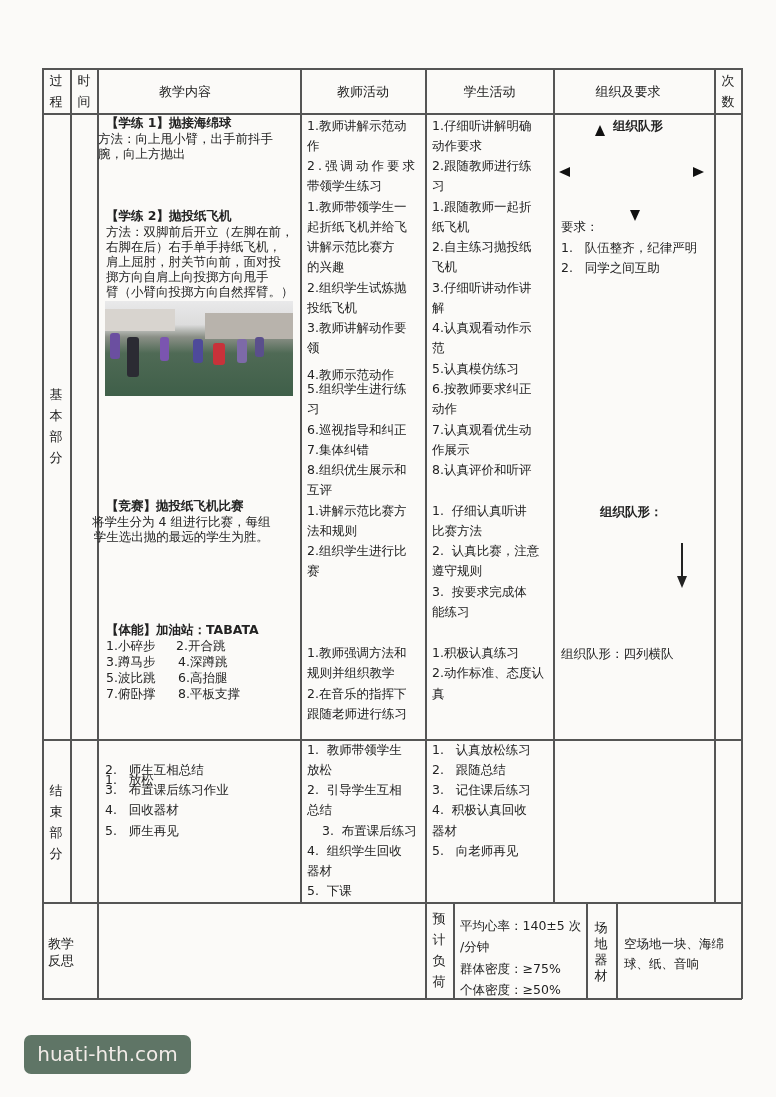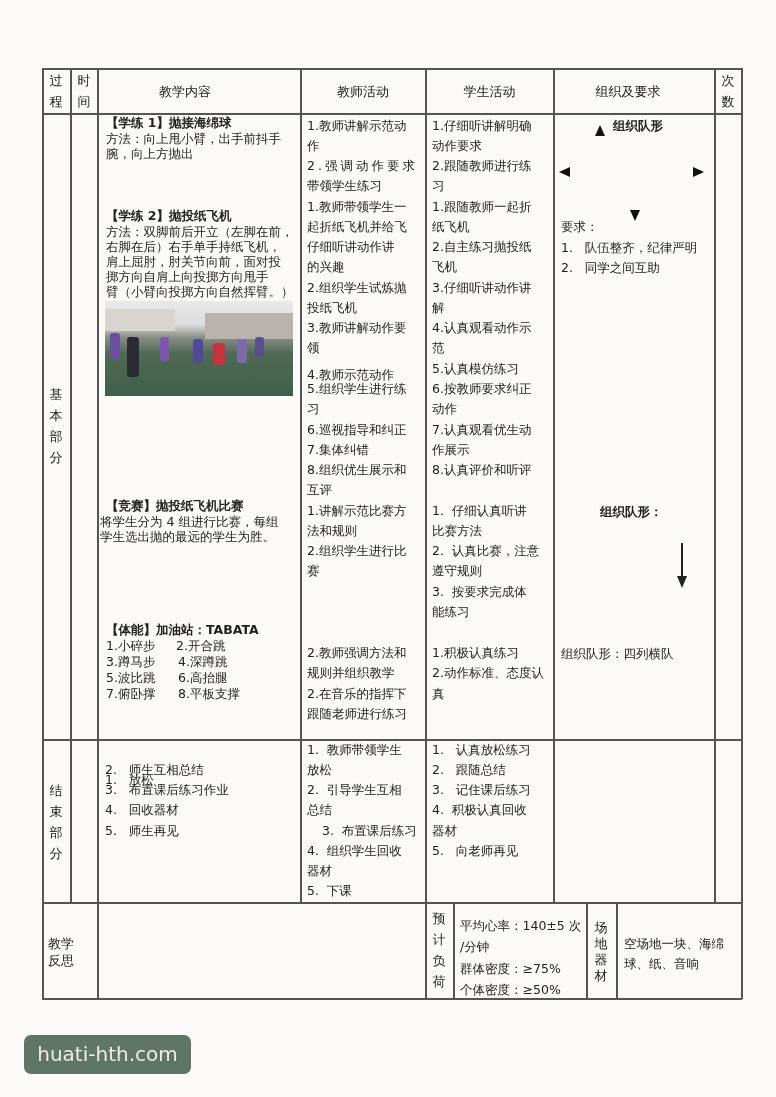--- a/index.html
+++ b/index.html
@@ -64,21 +64,21 @@
 <div class="hdr" style="left:554px; top:83px; width:148px;">组织及要求</div>
 <div class="vert" style="left:718px; top:70px;">次
 数</div>
 
 <div class="vert" style="left:46px; top:384px;">基
 本
 部
 分</div>
 
 <div class="content bold" style="left:106px; top:115px;">【学练 1】抛接海绵球</div>
-<div class="content" style="left:106px; top:131px;">方法：向上甩小臂，出手前抖手
+<div class="content" style="left:98px; top:131px;">方法：向上甩小臂，出手前抖手
 腕，向上方抛出</div>
 <div class="content bold" style="left:106px; top:208px;">【学练 2】抛投纸飞机</div>
 <div class="content" style="left:106px; top:224px;">方法：双脚前后开立（左脚在前，
 右脚在后）右手单手持纸飞机，
 肩上屈肘，肘关节向前，面对投
 掷方向自肩上向投掷方向甩手
 臂（小臂向投掷方向自然挥臂。）</div>
 
 <div class="photo">
   <div class="bld" style="left:0; top:8px; width:70px; height:22px; background:#d8d4cf;"></div>
@@ -86,21 +86,21 @@
   <div class="kid" style="left:5px; top:32px; width:10px; height:26px; background:#6b4fa0;"></div>
   <div class="kid" style="left:22px; top:36px; width:12px; height:40px; background:#2b2b33;"></div>
   <div class="kid" style="left:55px; top:36px; width:9px; height:24px; background:#7b55b0;"></div>
   <div class="kid" style="left:88px; top:38px; width:10px; height:24px; background:#4e4a9a;"></div>
   <div class="kid" style="left:108px; top:42px; width:12px; height:22px; background:#c8323a;"></div>
   <div class="kid" style="left:132px; top:38px; width:10px; height:24px; background:#7d6aa8;"></div>
   <div class="kid" style="left:150px; top:36px; width:9px; height:20px; background:#5a4f8c;"></div>
 </div>
 
 <div class="content bold" style="left:106px; top:498px;">【竞赛】抛投纸飞机比赛</div>
-<div class="content" style="left:100px; top:514px;">将学生分为 4 组进行比赛，每组
+<div class="content" style="left:92px; top:514px;text-align:center;">将学生分为 4 组进行比赛，每组
 学生选出抛的最远的学生为胜。</div>
 
 <div class="content bold" style="left:106px; top:622px;">【体能】加油站：TABATA</div>
 <div>
   <div class="content" style="left:106px; top:638px;">1.小碎步</div>
   <div class="content" style="left:176px; top:638px;">2.开合跳</div>
   <div class="content" style="left:106px; top:654px;">3.蹲马步</div>
   <div class="content" style="left:178px; top:654px;">4.深蹲跳</div>
   <div class="content" style="left:106px; top:670px;">5.波比跳</div>
   <div class="content" style="left:178px; top:670px;">6.高抬腿</div>
@@ -108,39 +108,39 @@
   <div class="content" style="left:178px; top:686px;">8.平板支撑</div>
 </div>
 
 <div>
   <div class="txt" style="left:307px; top:116px;">1.教师讲解示范动</div>
   <div class="txt" style="left:307px; top:136px;">作</div>
   <div class="txt" style="left:307px; top:156px; letter-spacing:3px;">2.强调动作要求</div>
   <div class="txt" style="left:307px; top:176px;">带领学生练习</div>
   <div class="txt" style="left:307px; top:197px;">1.教师带领学生一</div>
   <div class="txt" style="left:307px; top:217px;">起折纸飞机并给飞</div>
-  <div class="txt" style="left:307px; top:237px;">仔细听讲动作讲</div>
+  <div class="txt" style="left:307px; top:237px;">讲解示范比赛方</div>
   <div class="txt" style="left:307px; top:257px;">的兴趣</div>
   <div class="txt" style="left:307px; top:278px;">2.组织学生试炼抛</div>
   <div class="txt" style="left:307px; top:298px;">投纸飞机</div>
   <div class="txt" style="left:307px; top:318px;">3.教师讲解动作要</div>
   <div class="txt" style="left:307px; top:338px;">领</div>
   <div class="txt" style="left:307px; top:359px;margin-top:6px;">4.教师示范动作</div>
   <div class="txt" style="left:307px; top:379px;">5.组织学生进行练</div>
   <div class="txt" style="left:307px; top:399px;">习</div>
   <div class="txt" style="left:307px; top:420px;">6.巡视指导和纠正</div>
   <div class="txt" style="left:307px; top:440px;">7.集体纠错</div>
   <div class="txt" style="left:307px; top:460px;">8.组织优生展示和</div>
   <div class="txt" style="left:307px; top:480px;">互评</div>
   <div class="txt" style="left:307px; top:501px;">1.讲解示范比赛方</div>
   <div class="txt" style="left:307px; top:521px;">法和规则</div>
   <div class="txt" style="left:307px; top:541px;">2.组织学生进行比</div>
   <div class="txt" style="left:307px; top:561px;">赛</div>
 
-  <div class="txt" style="left:307px; top:643px;">2.教师强调方法和</div>
+  <div class="txt" style="left:307px; top:643px;">1.教师强调方法和</div>
   <div class="txt" style="left:307px; top:663px;">规则并组织教学</div>
   <div class="txt" style="left:307px; top:684px;">2.在音乐的指挥下</div>
   <div class="txt" style="left:307px; top:704px;">跟随老师进行练习</div>
 </div>
 
 <div>
   <div class="txt" style="left:432px; top:116px;">1.仔细听讲解明确</div>
   <div class="txt" style="left:432px; top:136px;">动作要求</div>
   <div class="txt" style="left:432px; top:156px;">2.跟随教师进行练</div>
   <div class="txt" style="left:432px; top:176px;">习</div>

